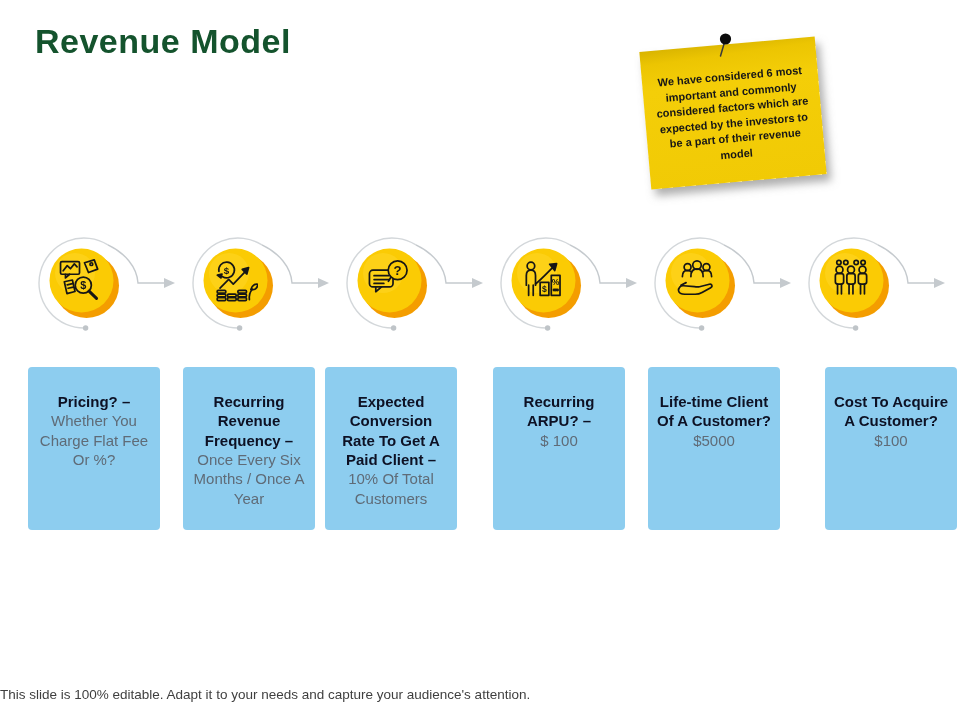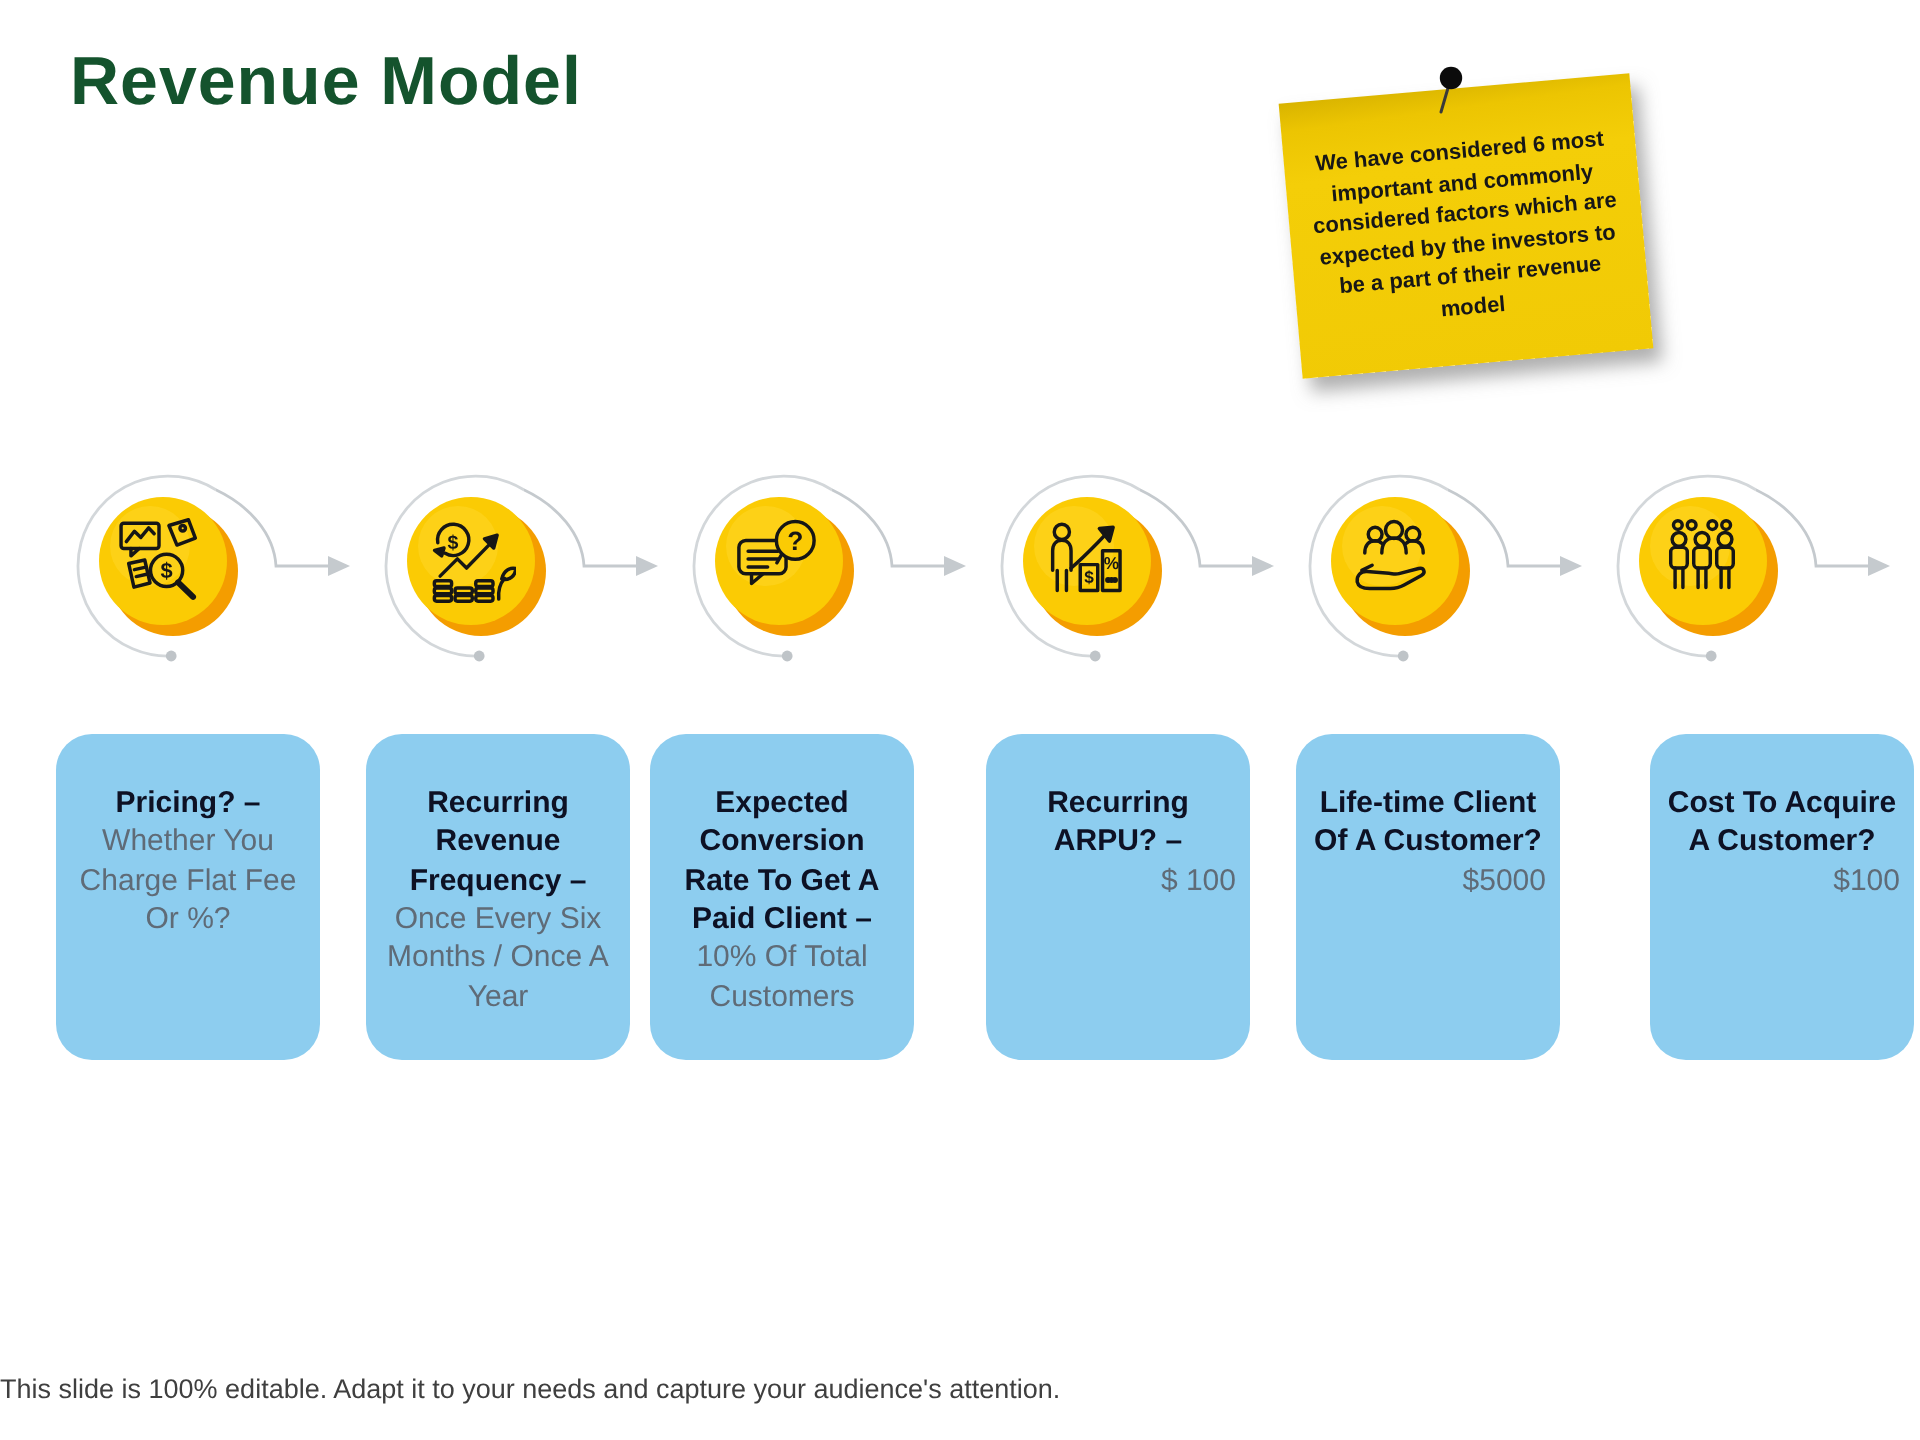--- a/index.html
+++ b/index.html
@@ -22,27 +22,27 @@
   .note-text{
     font-size:11px;font-weight:700;color:#171717;line-height:1.42;text-align:center;
   }
   .pin{position:absolute;left:711px;top:31px;z-index:5;}
   
   .step{position:absolute;top:226px;width:152px;height:115px;}
   .ring{position:absolute;left:0;top:0;}
   .step-icon{position:absolute;left:31px;top:31px;}
   
   .box{
-    position:absolute;top:367px;width:132px;height:163px;border-radius:18px;
+    position:absolute;top:367px;width:132px;height:163px;border-radius:4px;
     background:#8dcdef;box-sizing:border-box;padding:25px 7px 0 7px;
     text-align:center;font-size:15px;line-height:1.29;
   }
   .bt{font-weight:700;color:#0d1124;}
   .bd{font-weight:400;color:#5f6b77;}
-  .box.block .bd{display:block;text-align:right;}
+  .box.block .bd{display:block;}
   .footer{
     position:absolute;left:0;top:687px;width:960px;text-align:left;
     font-size:13.5px;color:#3f3f3f;
   }
   svg{display:block;}
   svg text{font-family:"Liberation Sans", sans-serif;}
 </style>
 </head>
 <body>
 

